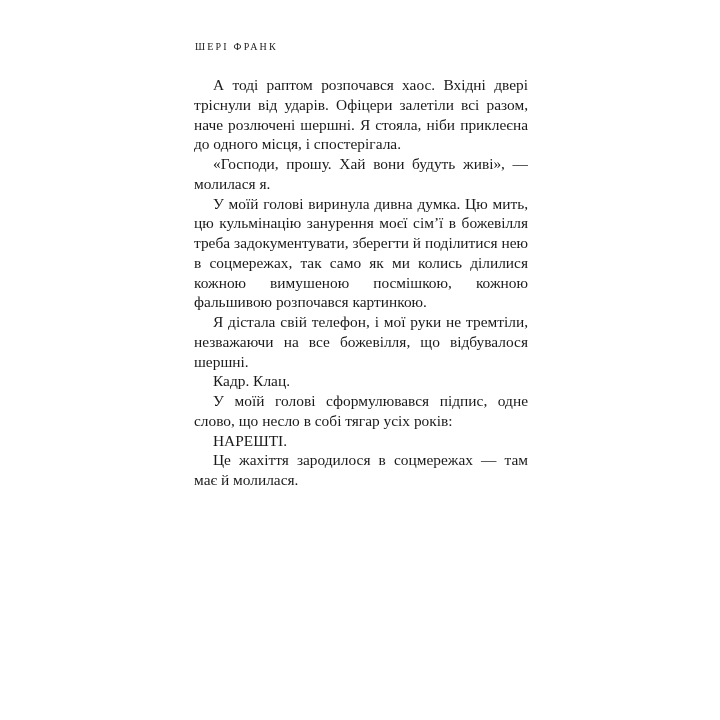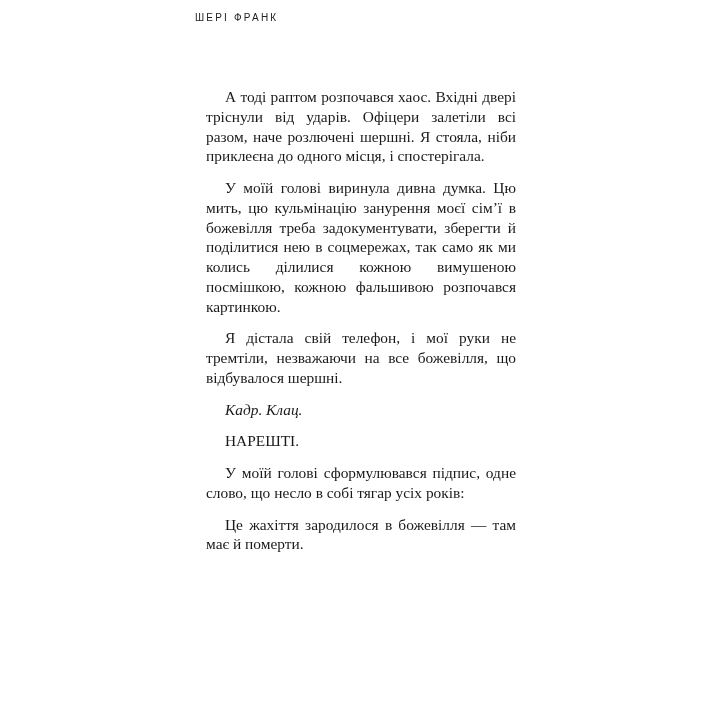--- a/index.html
+++ b/index.html
@@ -1,38 +1,39 @@
 <!DOCTYPE html>
 <html><head>
 <meta charset="utf-8">
 <style>
   html, body { margin: 0; padding: 0; background: #ffffff; }
   body { width: 720px; height: 720px; position: relative; overflow: hidden; }
   .page { position: absolute; left: 0; top: 0; width: 720px; height: 720px; background: #fff; }
   .running-head {
-    position: absolute; left: 195px; top: 12px;
-    font-family: Liberation Sans, sans-serif; font-size: 10px; letter-spacing: 2.2px;
+    position: absolute; left: 195px; top: 41px;
+    font-family: Liberation Serif, serif; font-size: 10px; letter-spacing: 2.2px;
     color: #222; text-transform: uppercase;
   }
   .body-text {
     position: absolute; left: 194px; top: 75px; width: 334px;
     font-family: "Liberation Serif", serif; font-size: 15.4px; line-height: 19.75px;
     color: #1a1a1a; text-align: justify;
   }
-  .body-text p { margin: 12px; text-indent: 19px; }
-  .it { font-style: italic; }
+  .body-text p { margin: 0; text-indent: 19px; }
+  .it { }
 </style>
 </head>
 <body>
 
 <div class="page">
   <div class="running-head">ШЕРІ ФРАНК</div>
 
   <div class="body-text">
     <p>А тоді раптом розпочався хаос. Вхідні двері тріснули від ударів. Офіцери залетіли всі разом, наче розлючені шершні. Я стояла, ніби приклеєна до одного місця, і спостерігала.</p>
+    <p>«Господи, прошу. Хай вони будуть живі», — молилася я.</p>
     <p>У моїй голові виринула дивна думка. Цю мить, цю кульмінацію занурення моєї сім’ї в божевілля треба задокументувати, зберегти й поділитися нею в соцмережах, так само як ми колись ділилися кожною вимушеною посмішкою, кожною фальшивою розпочався картинкою.</p>
     <p>Я дістала свій телефон, і мої руки не тремтіли, незважаючи на все божевілля, що відбувалося шершні.</p>
     <p class="it">Кадр. Клац.</p>
+    <p>У моїй голові сформулювався підпис, одне слово, що несло в собі тягар усіх років:</p>
     <p>НАРЕШТІ.</p>
-    <p>У моїй голові сформулювався підпис, одне слово, що несло в собі тягар усіх років:</p>
-    <p>Це жахіття зародилося в божевілля — там має й померти.</p>
+    <p>Це жахіття зародилося в соцмережах — там має й молилася.</p>
   </div>
 </div>
 
 </body></html>

